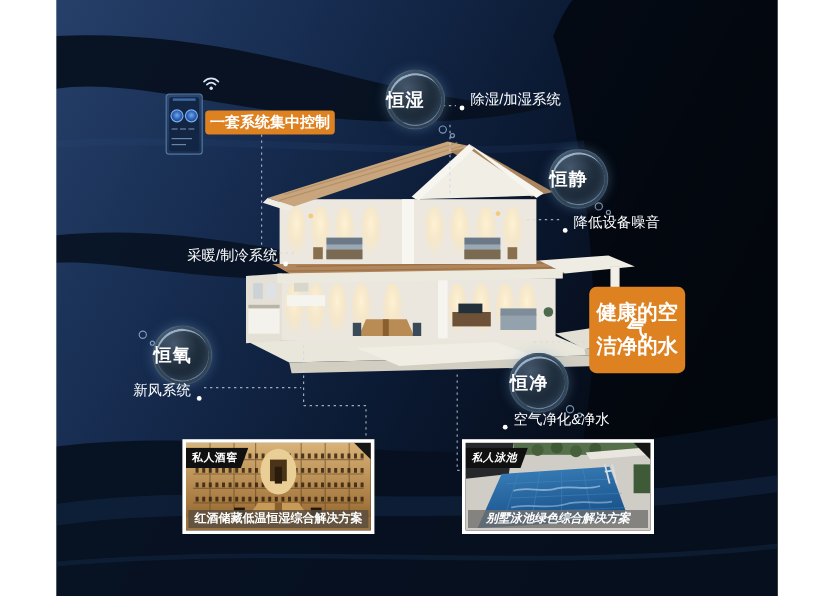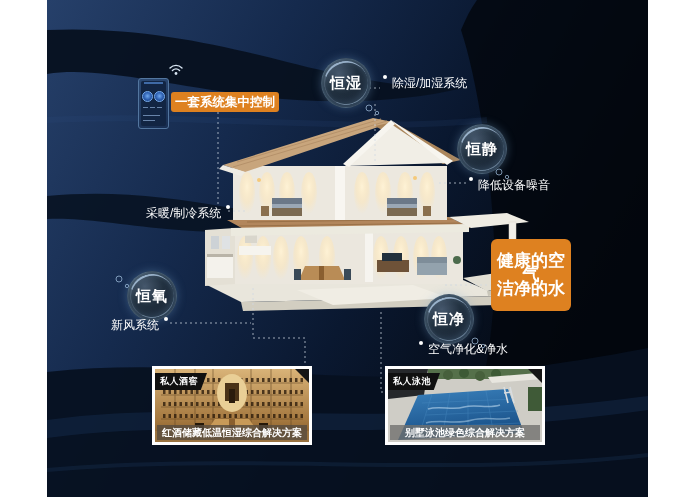--- a/index.html
+++ b/index.html
@@ -5,30 +5,30 @@
   html,body{margin:0;padding:0;background:#ffffff;}
   .stage{position:relative;width:700px;height:497px;background:#ffffff;overflow:hidden;
          font-family:"Liberation Sans",sans-serif;}
   .panel{position:absolute;left:47px;top:0;width:601px;height:497px;overflow:hidden;
          background:linear-gradient(115deg,#243c63 0%,#16294b 32%,#0a1830 60%,#04080f 100%);}
   .panel svg.bg{position:absolute;left:0;top:0;z-index:0;}
   svg.house{position:absolute;left:130px;top:108px;z-index:1;}
   svg.connectors{position:absolute;left:0;top:0;z-index:2;}
 
   .bubble{position:absolute;z-index:3;width:48px;height:48px;border-radius:50%;
-          display:flex;align-items:center;justify-content:center;
+          display:flex;align-items:center;
           color:#fff;font-size:15px;font-weight:bold;letter-spacing:1px;
           background:radial-gradient(circle at 35% 30%, #46586d 0%, #223140 40%, #0a1220 95%);
           box-shadow:0 0 10px rgba(120,165,210,.35), inset -3px -4px 8px rgba(140,185,225,.28),
                      inset 2px 3px 6px rgba(190,220,250,.18);
           border:1px solid rgba(150,185,215,.35);}
   .bubble::after{content:"";position:absolute;inset:2px;border-radius:50%;
           border-top:2px solid rgba(200,228,255,.65);border-left:1px solid rgba(200,228,255,.15);
           border-bottom:1px solid rgba(200,228,255,.4);transform:rotate(-18deg);}
-  .note{position:absolute;z-index:3;display:flex;align-items:flex-start;gap:5px;
+  .note{position:absolute;z-index:3;display:flex;align-items:flex-end;gap:5px;
         color:#ffffff;font-size:12px;white-space:nowrap;}
   .note .dot{width:4px;height:4px;border-radius:50%;background:#fff;flex:0 0 auto;}
 
   .pill{position:absolute;z-index:3;background:#de8120;color:#fff;font-weight:bold;
         text-align:center;border-radius:3px;}
   .pill-control{left:124px;top:92px;width:108px;height:20px;line-height:20px;font-size:12.5px;}
   .callout{left:444px;top:239px;width:76px;padding:15px 2px;border-radius:6px;
            font-size:17px;line-height:14px;}
 
   .phone{position:absolute;z-index:3;left:91px;top:78px;width:29px;height:49px;
@@ -41,21 +41,21 @@
          border:1px solid #79aef0;}
   .phone .d1{left:3px}.phone .d2{right:3px}
   .phone .ln{position:absolute;height:1px;background:#7e9cc4;opacity:.8;}
   .phone .l1{left:4px;width:5px;top:28px}.phone .l2{left:11px;width:5px;top:28px}.phone .l3{left:18px;width:5px;top:28px}
   .phone .l4{left:4px;width:17px;top:36px}.phone .l5{left:4px;width:12px;top:41px}
   .wifi{position:absolute;z-index:3;left:121px;top:63px;}
 
   .card{position:absolute;z-index:3;width:160px;height:79px;margin:0;
         border:3px solid #ffffff;box-sizing:border-box;background:#222;overflow:hidden;}
   .card-wine{left:105px;top:366px;}
-  .card-pool{left:338px;top:366px;}
+  .card-pool{left:338px;top:366px;font-style:italic;}
   .card svg{position:absolute;left:0;top:0;}
   .card .tag{position:absolute;left:0;top:4px;background:#101010;color:#fff;font-size:9px;
         font-weight:bold;padding:2px 9px 2px 5px;letter-spacing:.5px;
         clip-path:polygon(0 0,100% 0,88% 100%,0 100%);}
   .card .caption{position:absolute;left:2px;right:2px;bottom:2px;height:15px;line-height:15px;
         text-align:center;color:#fff;font-size:10px;font-weight:bold;white-space:nowrap;}
   .card-wine .caption{background:rgba(88,76,62,.82);}
   .card-pool .caption{background:rgba(112,112,110,.80);}
   .card .ribbon{position:absolute;top:0;right:0;width:0;height:0;
         border-top:14px solid #161616;border-left:14px solid transparent;}
@@ -236,21 +236,21 @@
       </div>
 
     <div class="note" style="left:336px;top:75px">
       <span class="dot"></span>
       <span>除湿/加湿系统</span>
     </div>
     <div class="note" style="left:422px;top:177px">
       <span class="dot"></span>
       <span>降低设备噪音</span>
     </div>
-    <div class="note" style="left:99px;top:205px">
+    <div class="note" style="left:109px;top:205px">
       <span>采暖/制冷系统</span>
       <span class="dot"></span>
     </div>
     <div class="note" style="left:64px;top:317px">
       <span>新风系统</span>
       <span class="dot"></span>
     </div>
     <div class="note" style="left:372px;top:341px">
       <span class="dot"></span>
       <span>空气净化&amp;净水</span>

